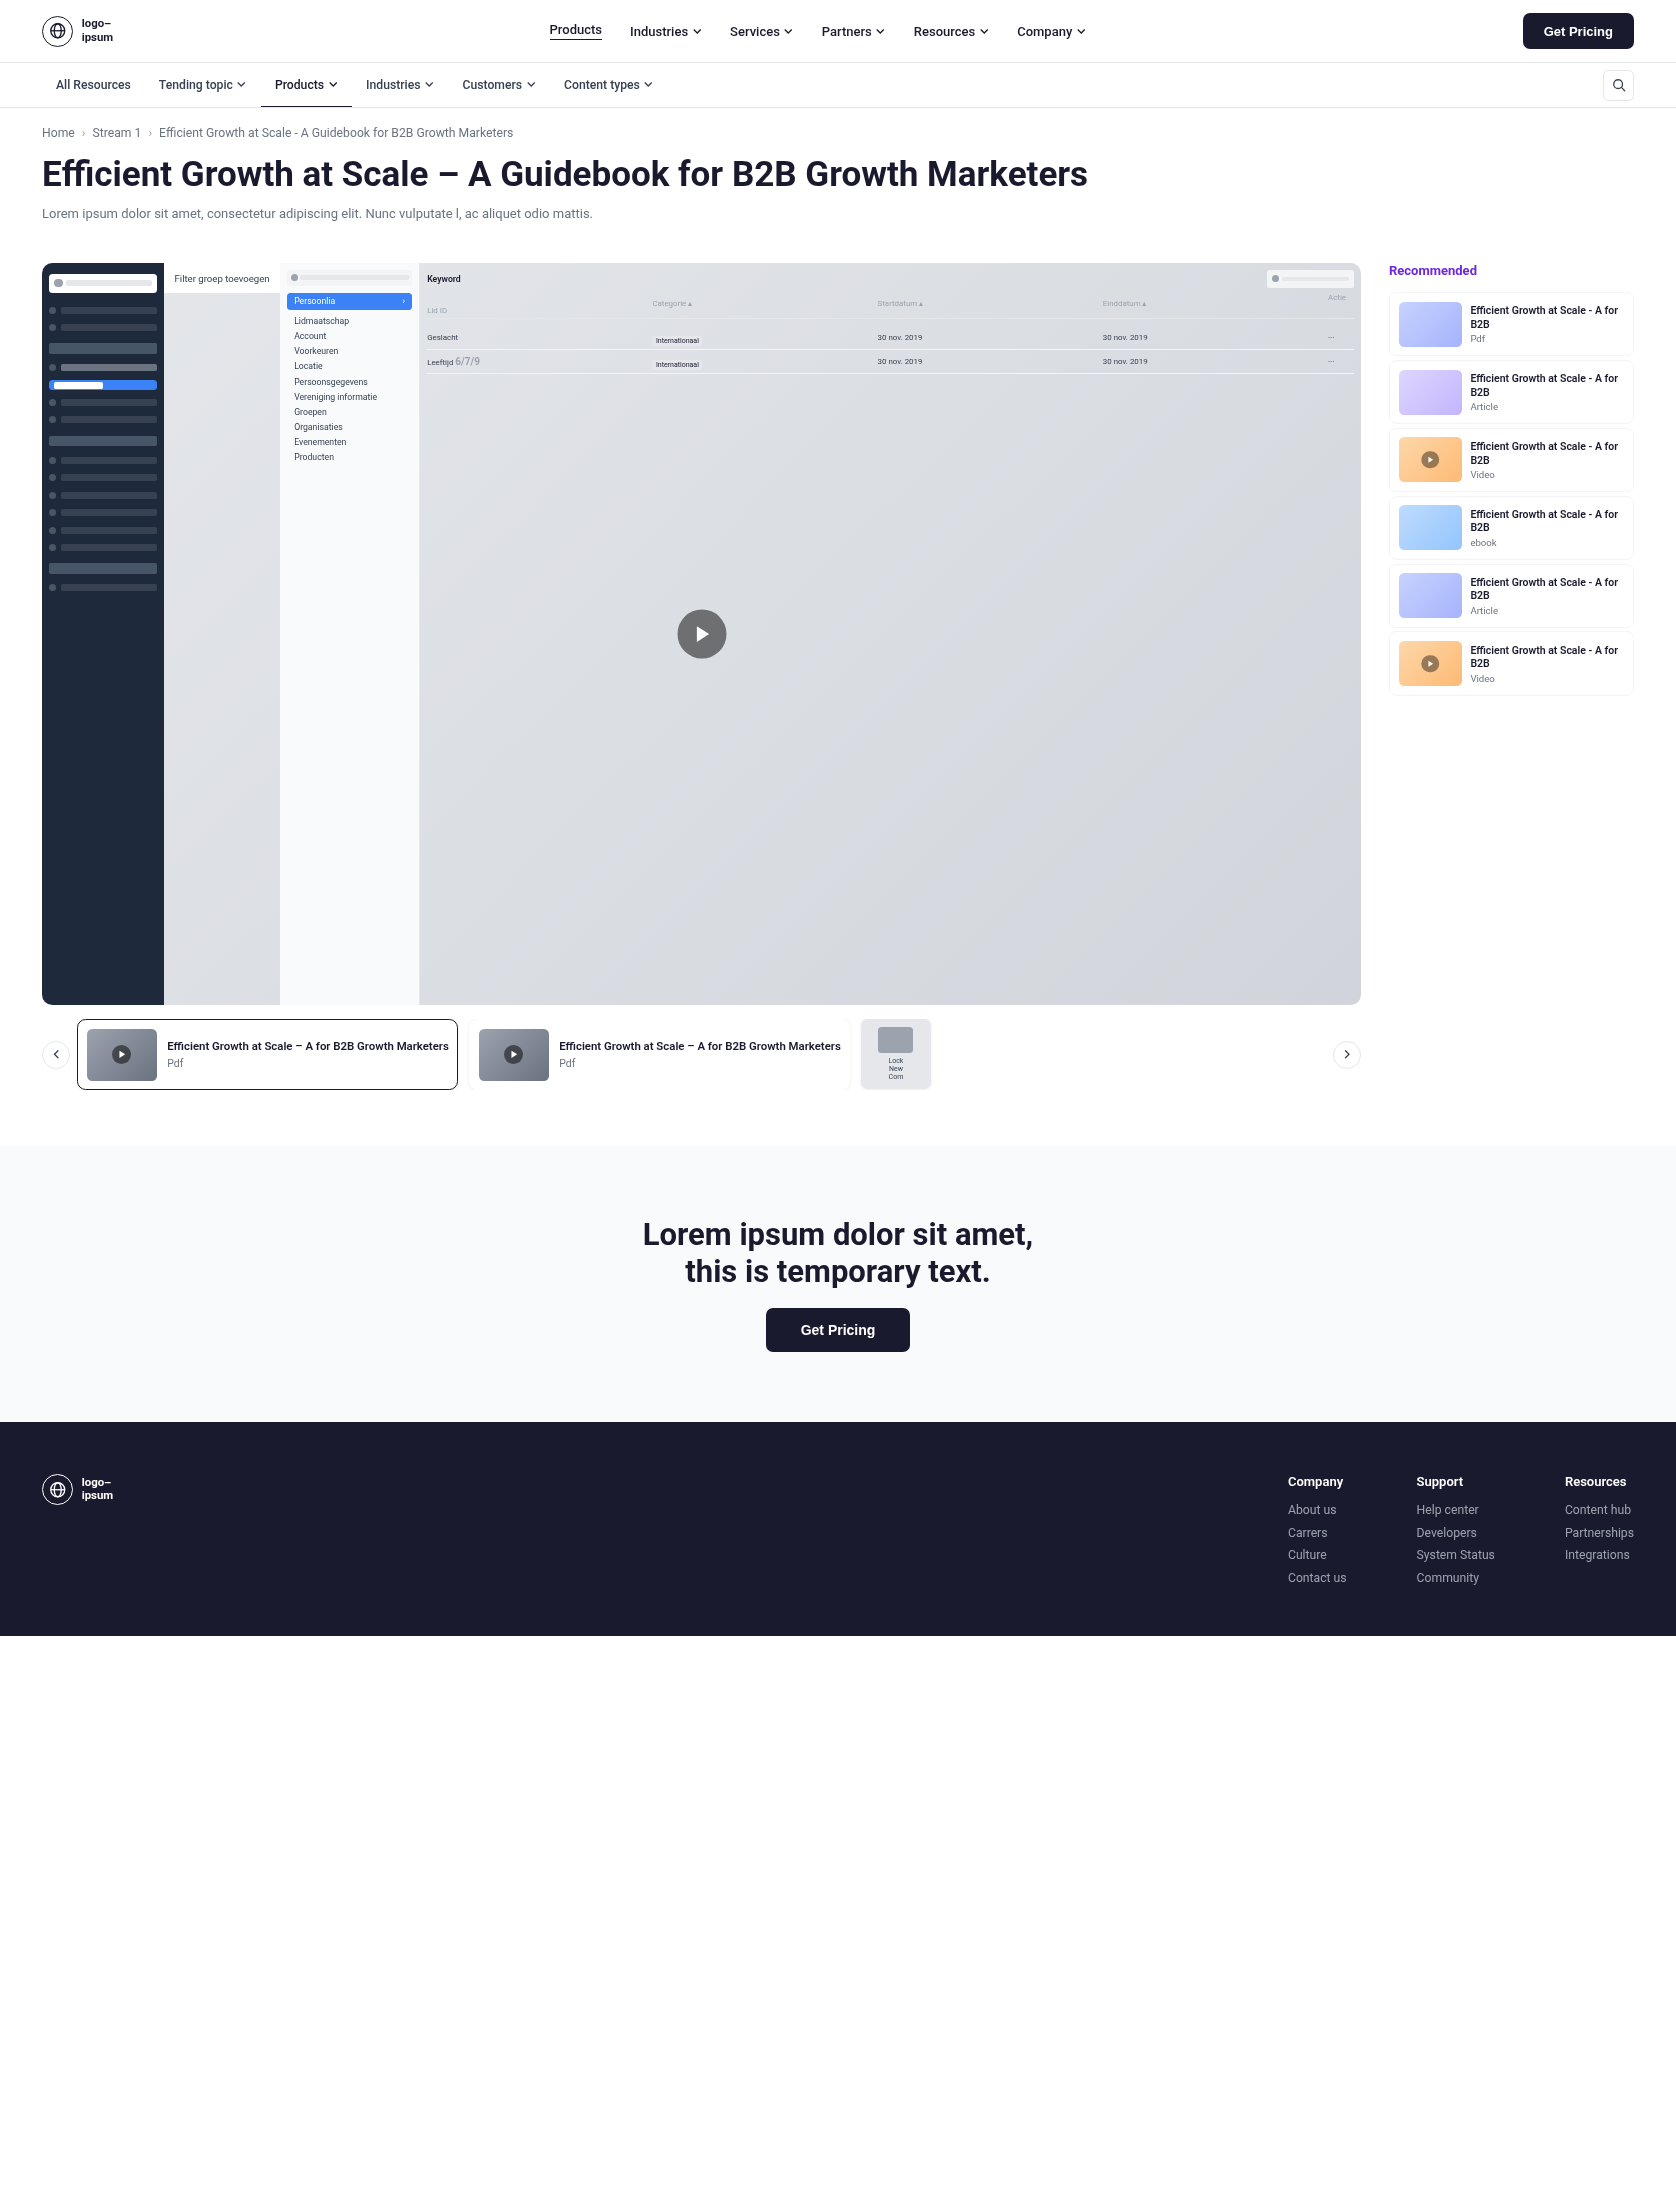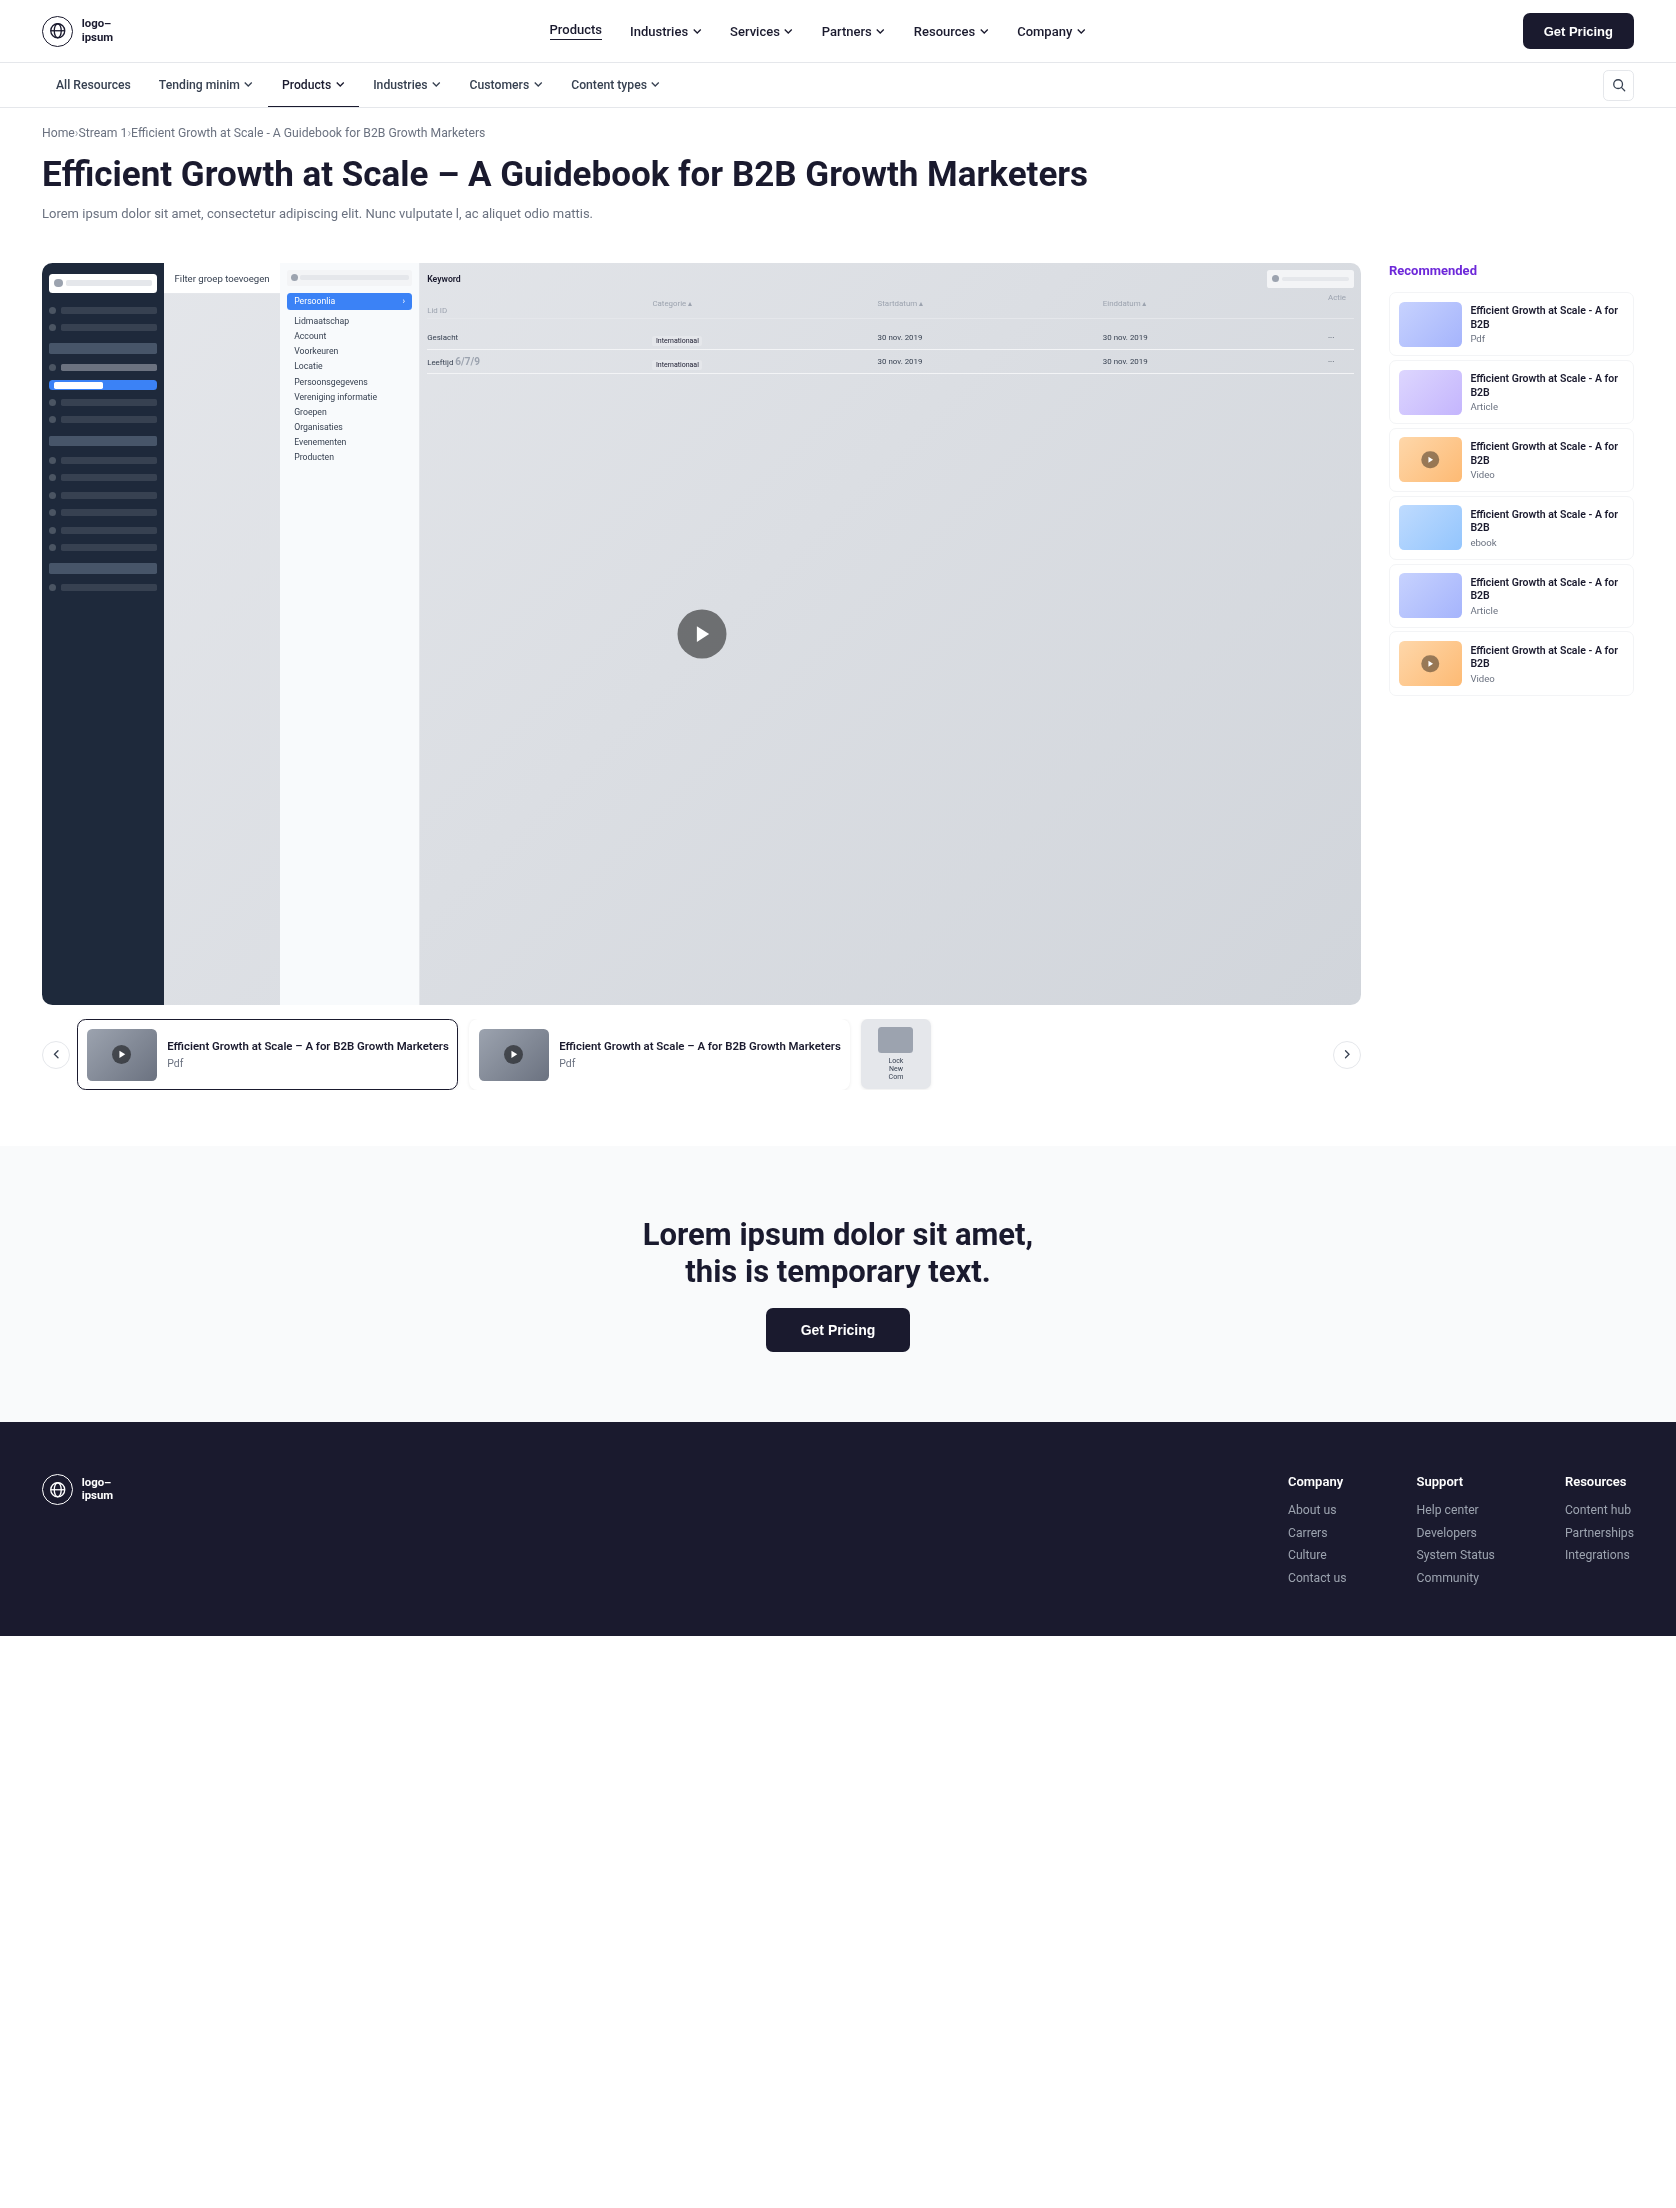--- a/index.html
+++ b/index.html
@@ -32,21 +32,21 @@
     .sub-nav-item {
       font-size: 12.2px; font-weight: 500; color: #374151; cursor: pointer;
       padding: 0 14px; height: 100%; display: flex; align-items: center; gap: 3.5px;
       border-bottom: 1.7px solid transparent; white-space: nowrap;
     }
     .sub-nav-item.active { border-bottom: 1.7px solid #1a1a2e; color: #1a1a2e; }
     .sub-nav-item svg { width: 10.5px; height: 10.5px; }
     .sub-nav-search { margin-left: auto; cursor: pointer; width: 31px; height: 31px; display: flex; align-items: center; justify-content: center; border: 0.9px solid #e5e7eb; border-radius: 5.2px; }
 
     
-    .breadcrumb { display: flex; align-items: center; padding: 17.5px 42px 7px; font-size: 12.2px; color: #6b7280; }
+    .breadcrumb { display: flex; align-items: center; gap: 7px; padding: 17.5px 42px 7px; font-size: 12.2px; color: #6b7280; }
     .breadcrumb a { color: #6b7280; text-decoration: none; }
     .breadcrumb-sep { color: #9ca3af; }
 
     
     .hero { padding: 7px 42px 28px; }
     .hero-title { font-size: 35px; font-weight: 700; color: #1a1a2e; line-height: 1.2; margin-bottom: 10.5px; }
     .hero-desc { font-size: 13px; color: #6b7280; max-width: 594px; }
 
     
     .content-area { display: flex; gap: 28px; padding: 14px 42px 42px; }
@@ -240,21 +240,21 @@
   </div>
 
   <button class="btn-pricing">Get Pricing</button>
 </nav>
 
 <div class="sub-nav">
   <div class="sub-nav-item">
     <span>All Resources</span>
   </div>
   <div class="sub-nav-item">
-    <span>Tending minim</span>
+    <span>Tending topic</span>
     <svg viewBox="0 0 12 12" fill="none">
         <path d="M2 4l4 4 4-4" stroke="#374151" stroke-width="1.5"></path>
       </svg>
   </div>
   <div class="sub-nav-item active">
     <span>Products</span>
     <svg viewBox="0 0 12 12" fill="none">
         <path d="M2 4l4 4 4-4" stroke="#1a1a2e" stroke-width="1.5"></path>
       </svg>
   </div>

